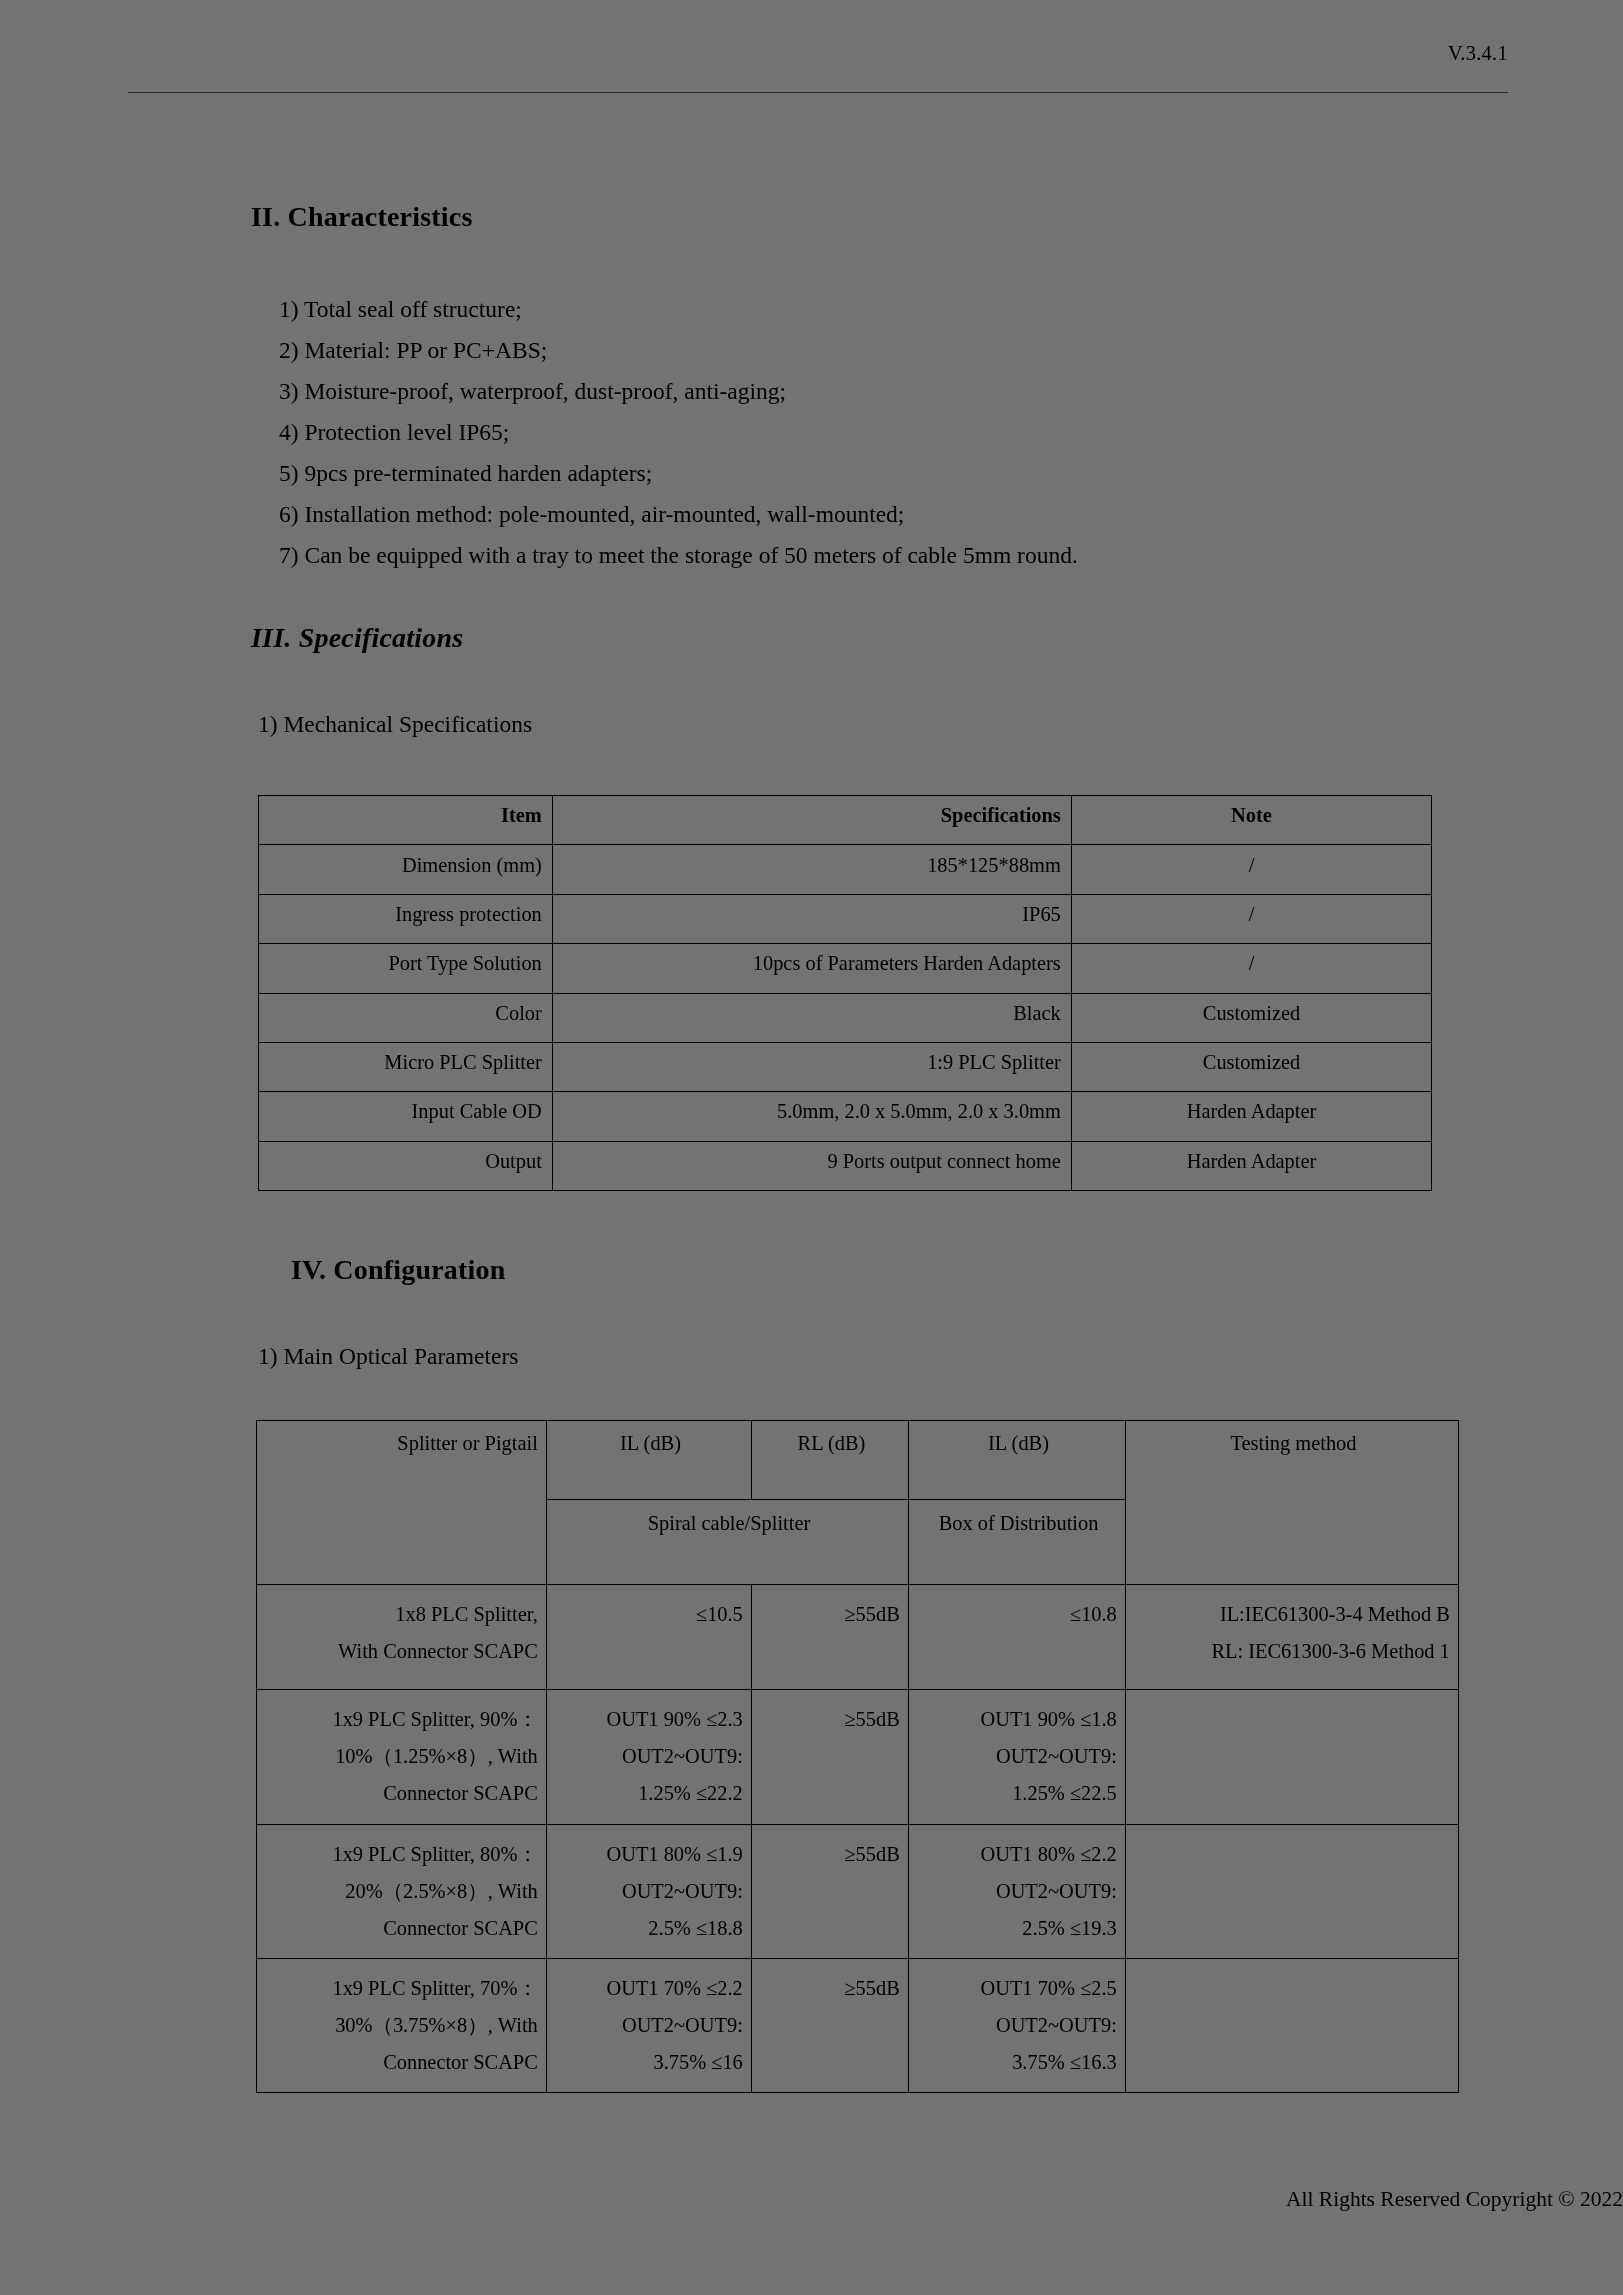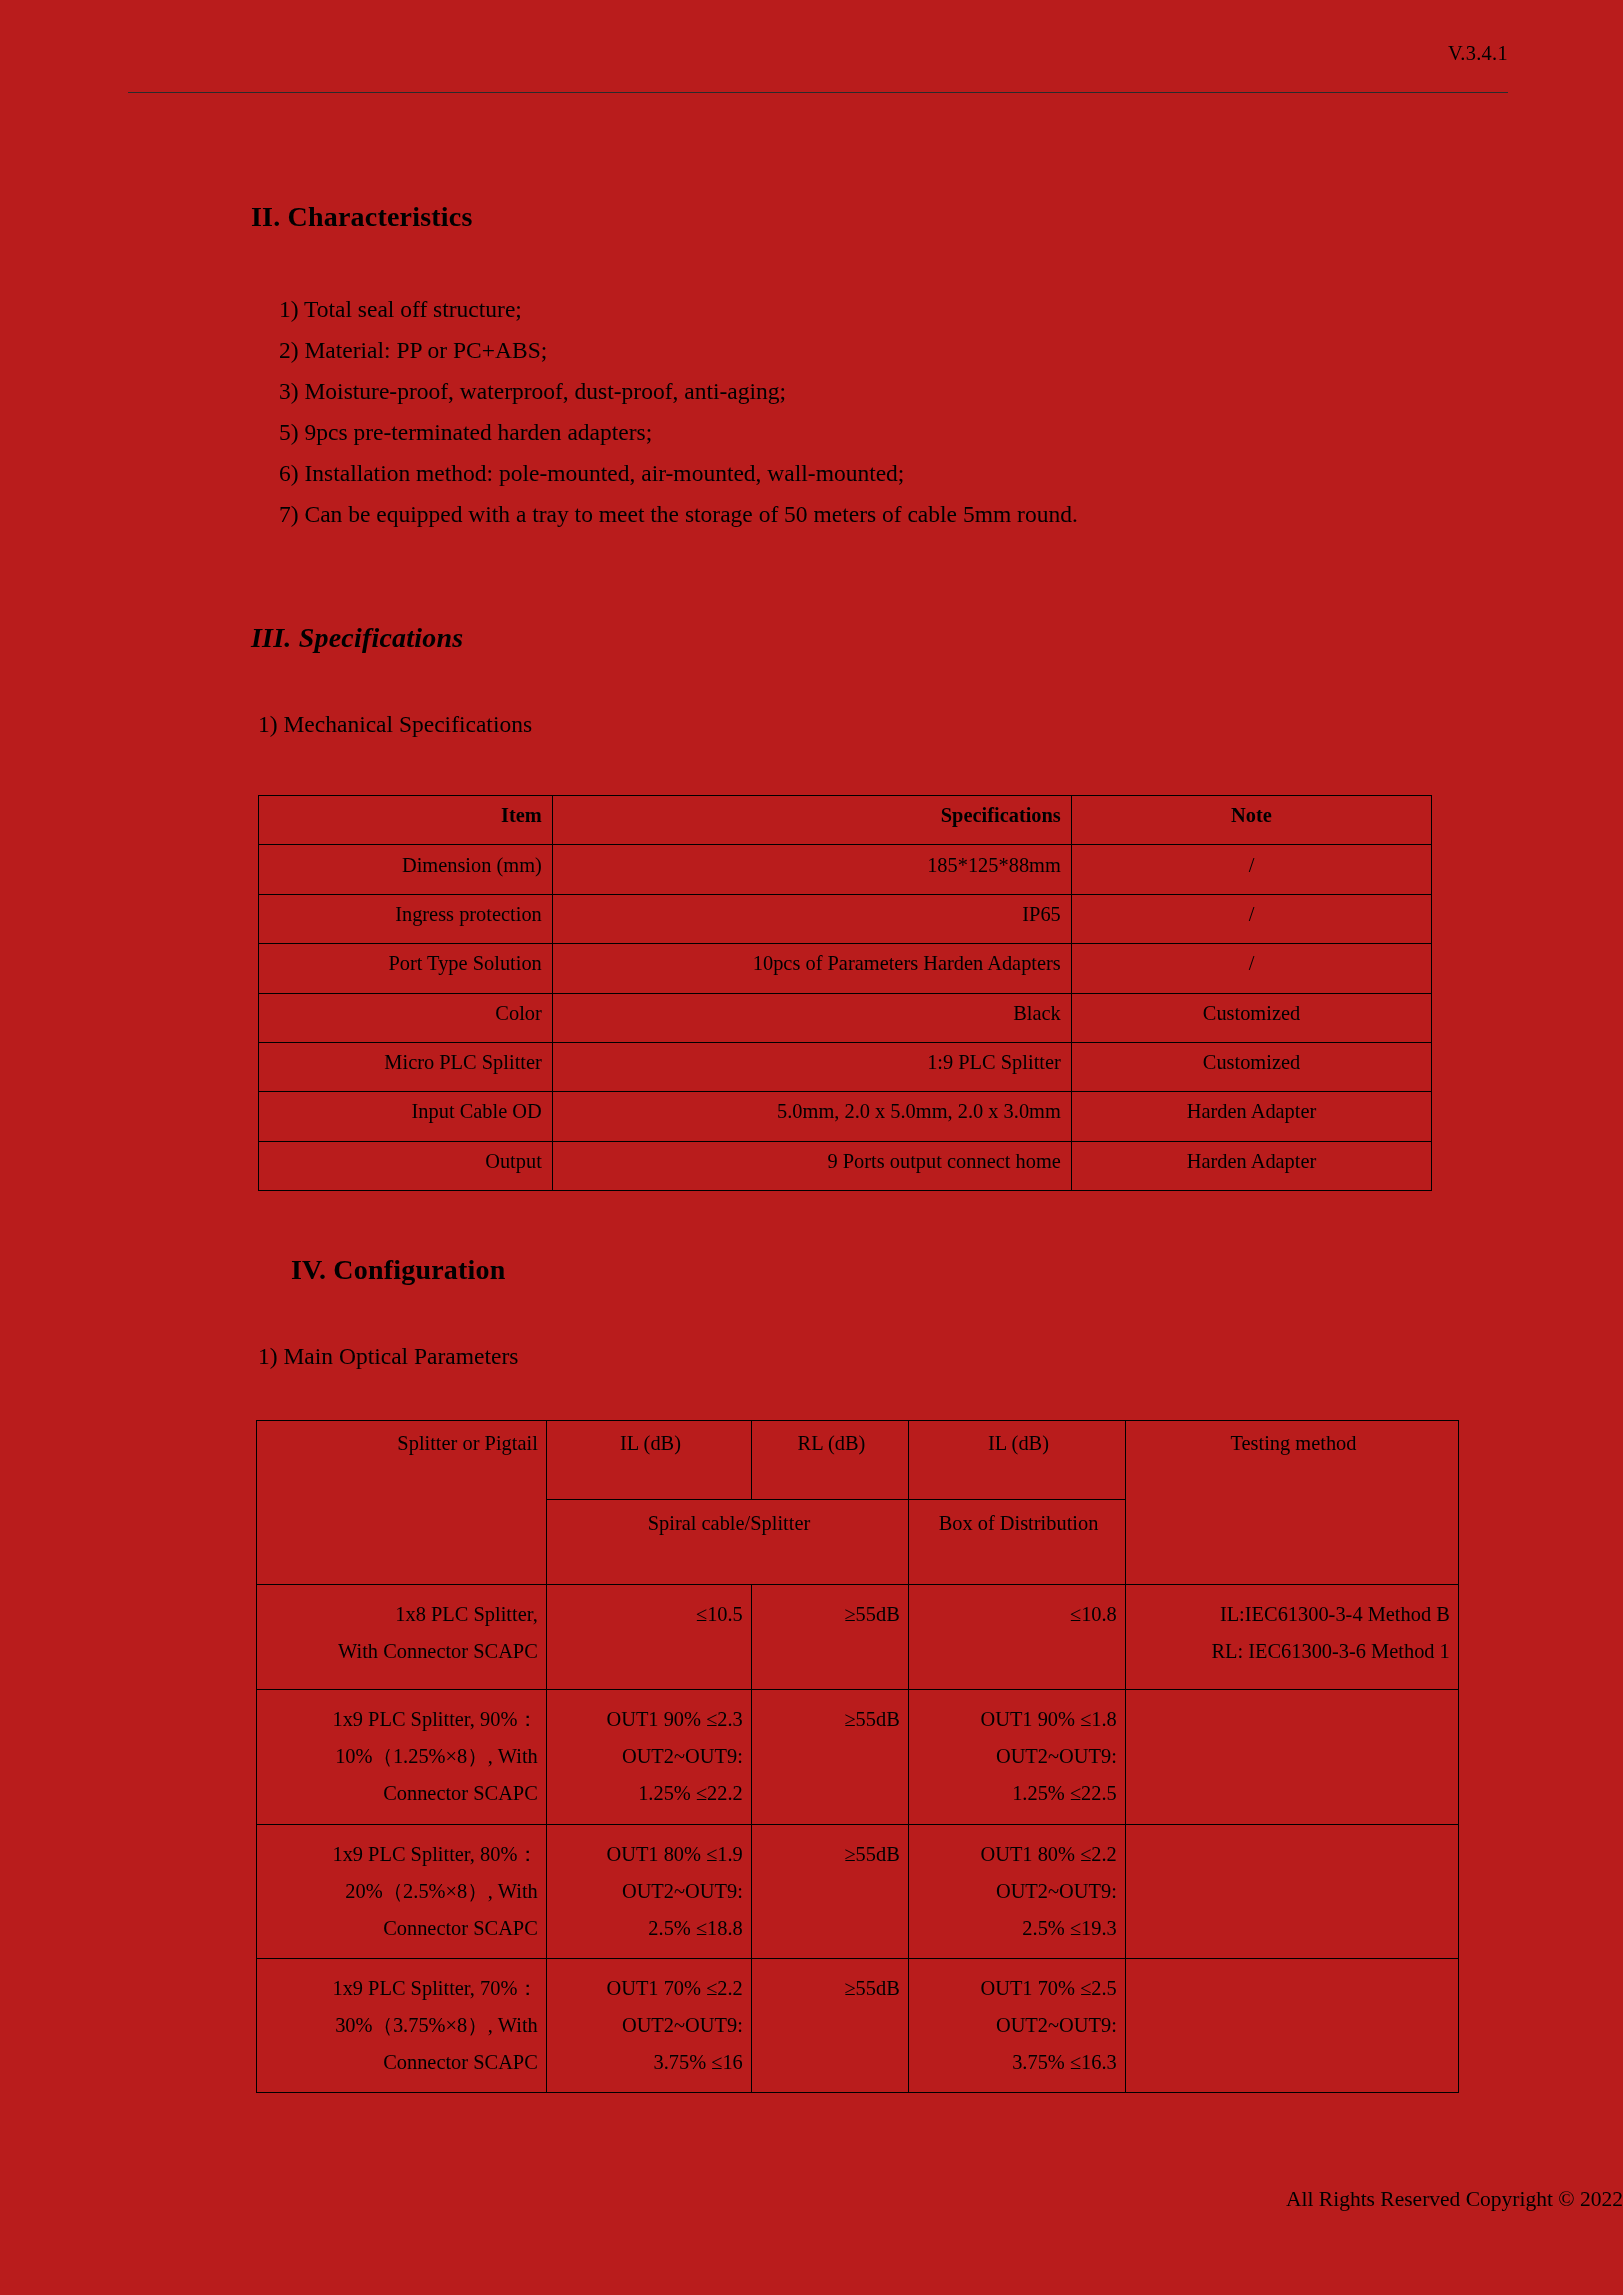--- a/index.html
+++ b/index.html
@@ -8,21 +8,21 @@
     background: #ffffff;
   }
   body {
     font-family: "Liberation Serif", "DejaVu Serif", serif;
     color: #000000;
   }
   .page {
     position: relative;
     width: 1623px;
     height: 2295px;
-    background: #b91c1c;
+    background: #737373;
     box-sizing: border-box;
     overflow: hidden;
   }
 
   
   .page-header {
     position: absolute;
     left: 128px;
     top: 41px;
     width: 1380px;
@@ -153,20 +153,21 @@
   </div>
 
   <div class="content">
 
     <div class="section-heading" style="left:251px; top:202px;">II. Characteristics</div>
 
     <div class="list-block" style="top:289px;margin-left:21px;">
       <div class="li">1) Total seal off structure;</div>
       <div class="li">2) Material: PP or PC+ABS;</div>
       <div class="li">3) Moisture-proof, waterproof, dust-proof, anti-aging;</div>
+      <div class="li">4) Protection level IP65;</div>
       <div class="li">5) 9pcs pre-terminated harden adapters;</div>
       <div class="li">6) Installation method: pole-mounted, air-mounted, wall-mounted;</div>
       <div class="li">7) Can be equipped with a tray to meet the storage of 50 meters of cable 5mm round.</div>
     </div>
 
     <div class="section-heading" style="left:251px; top:623px;font-style:italic;">III. Specifications</div>
 
     <div class="subheading" style="left:258px; top:710px;">1) Mechanical Specifications</div>
 
     <table class="doc-table" id="mech-table">

